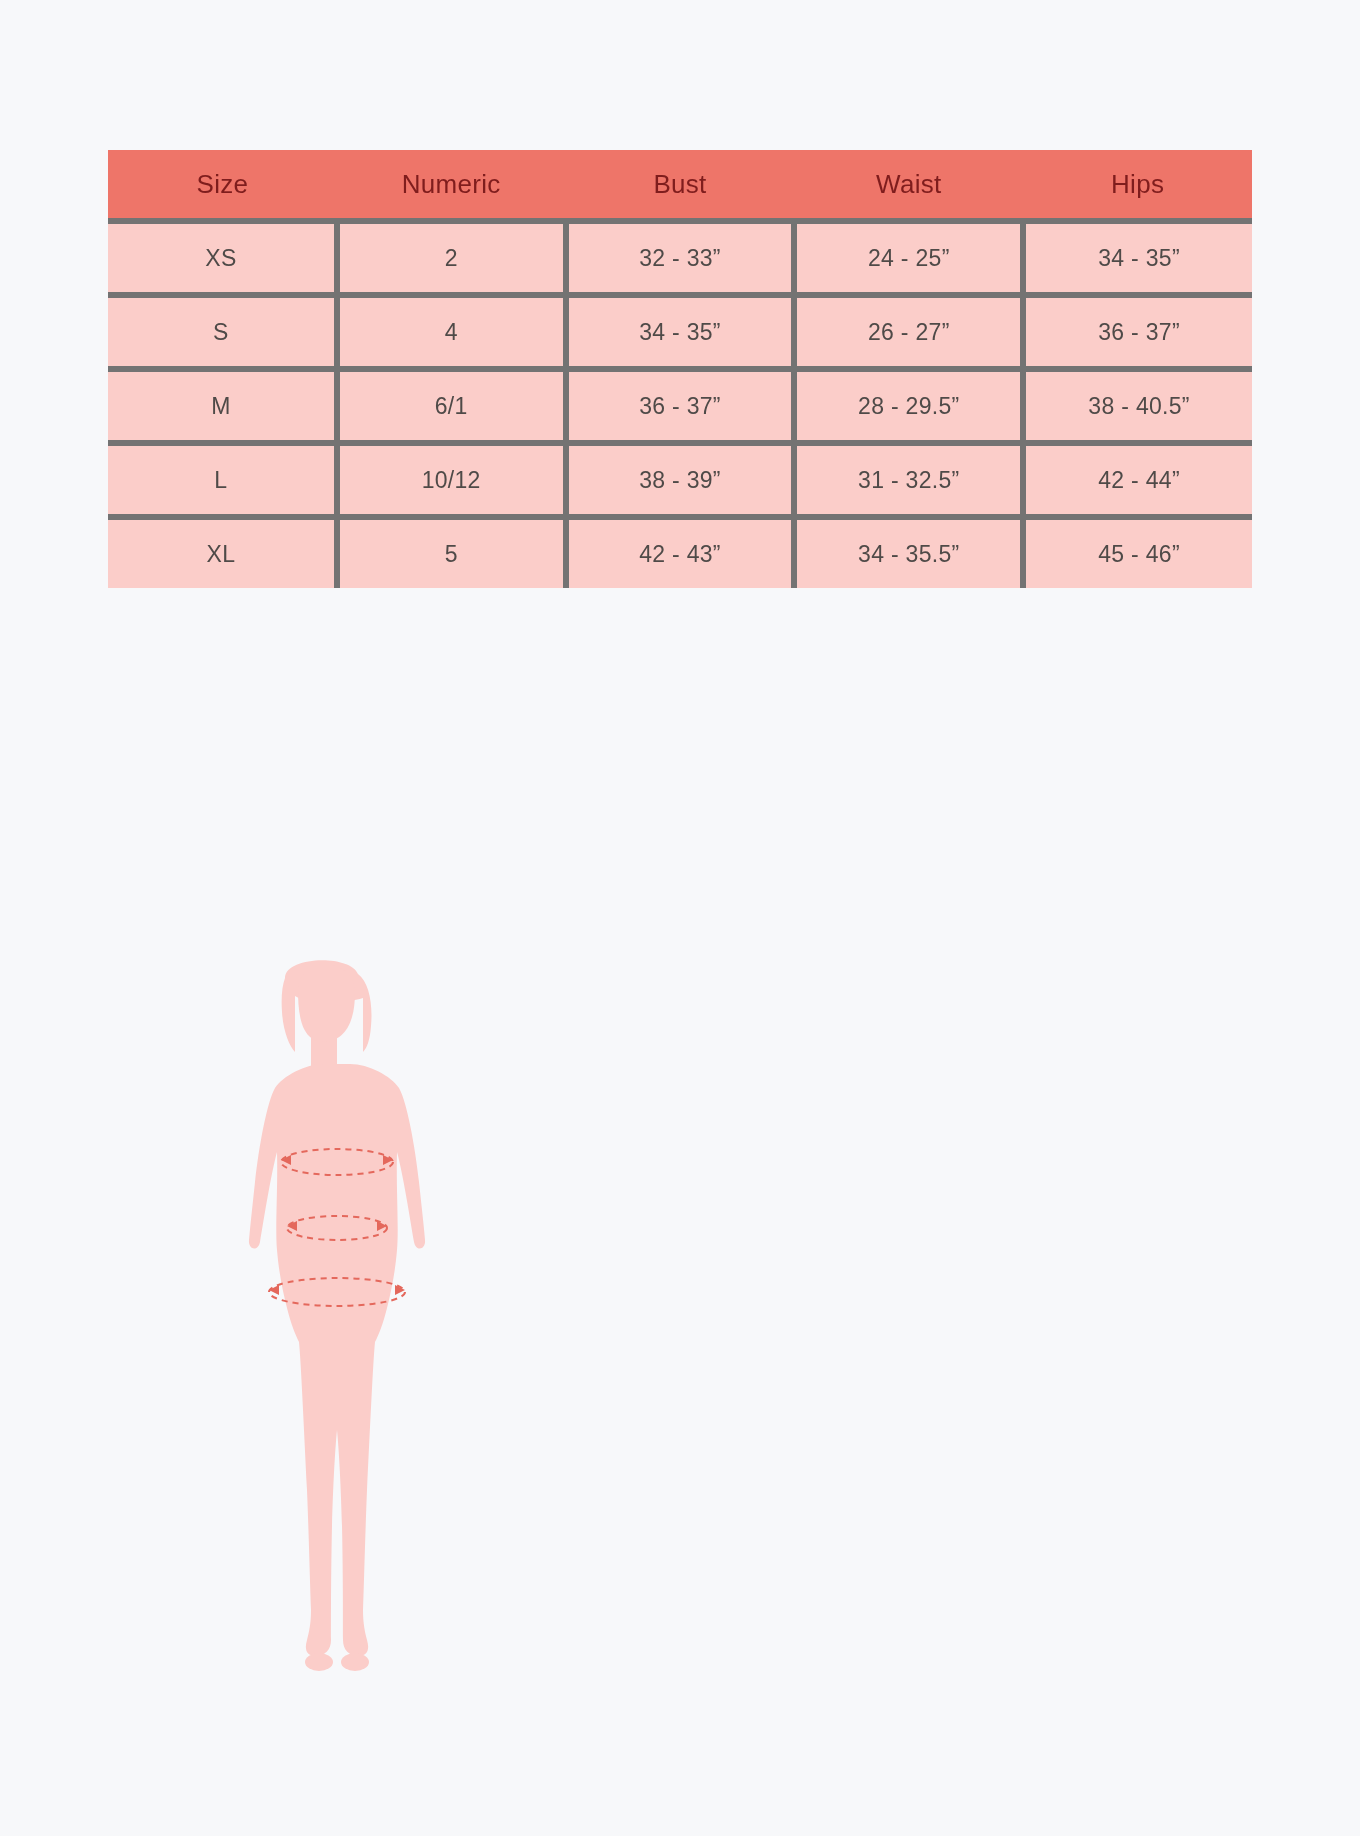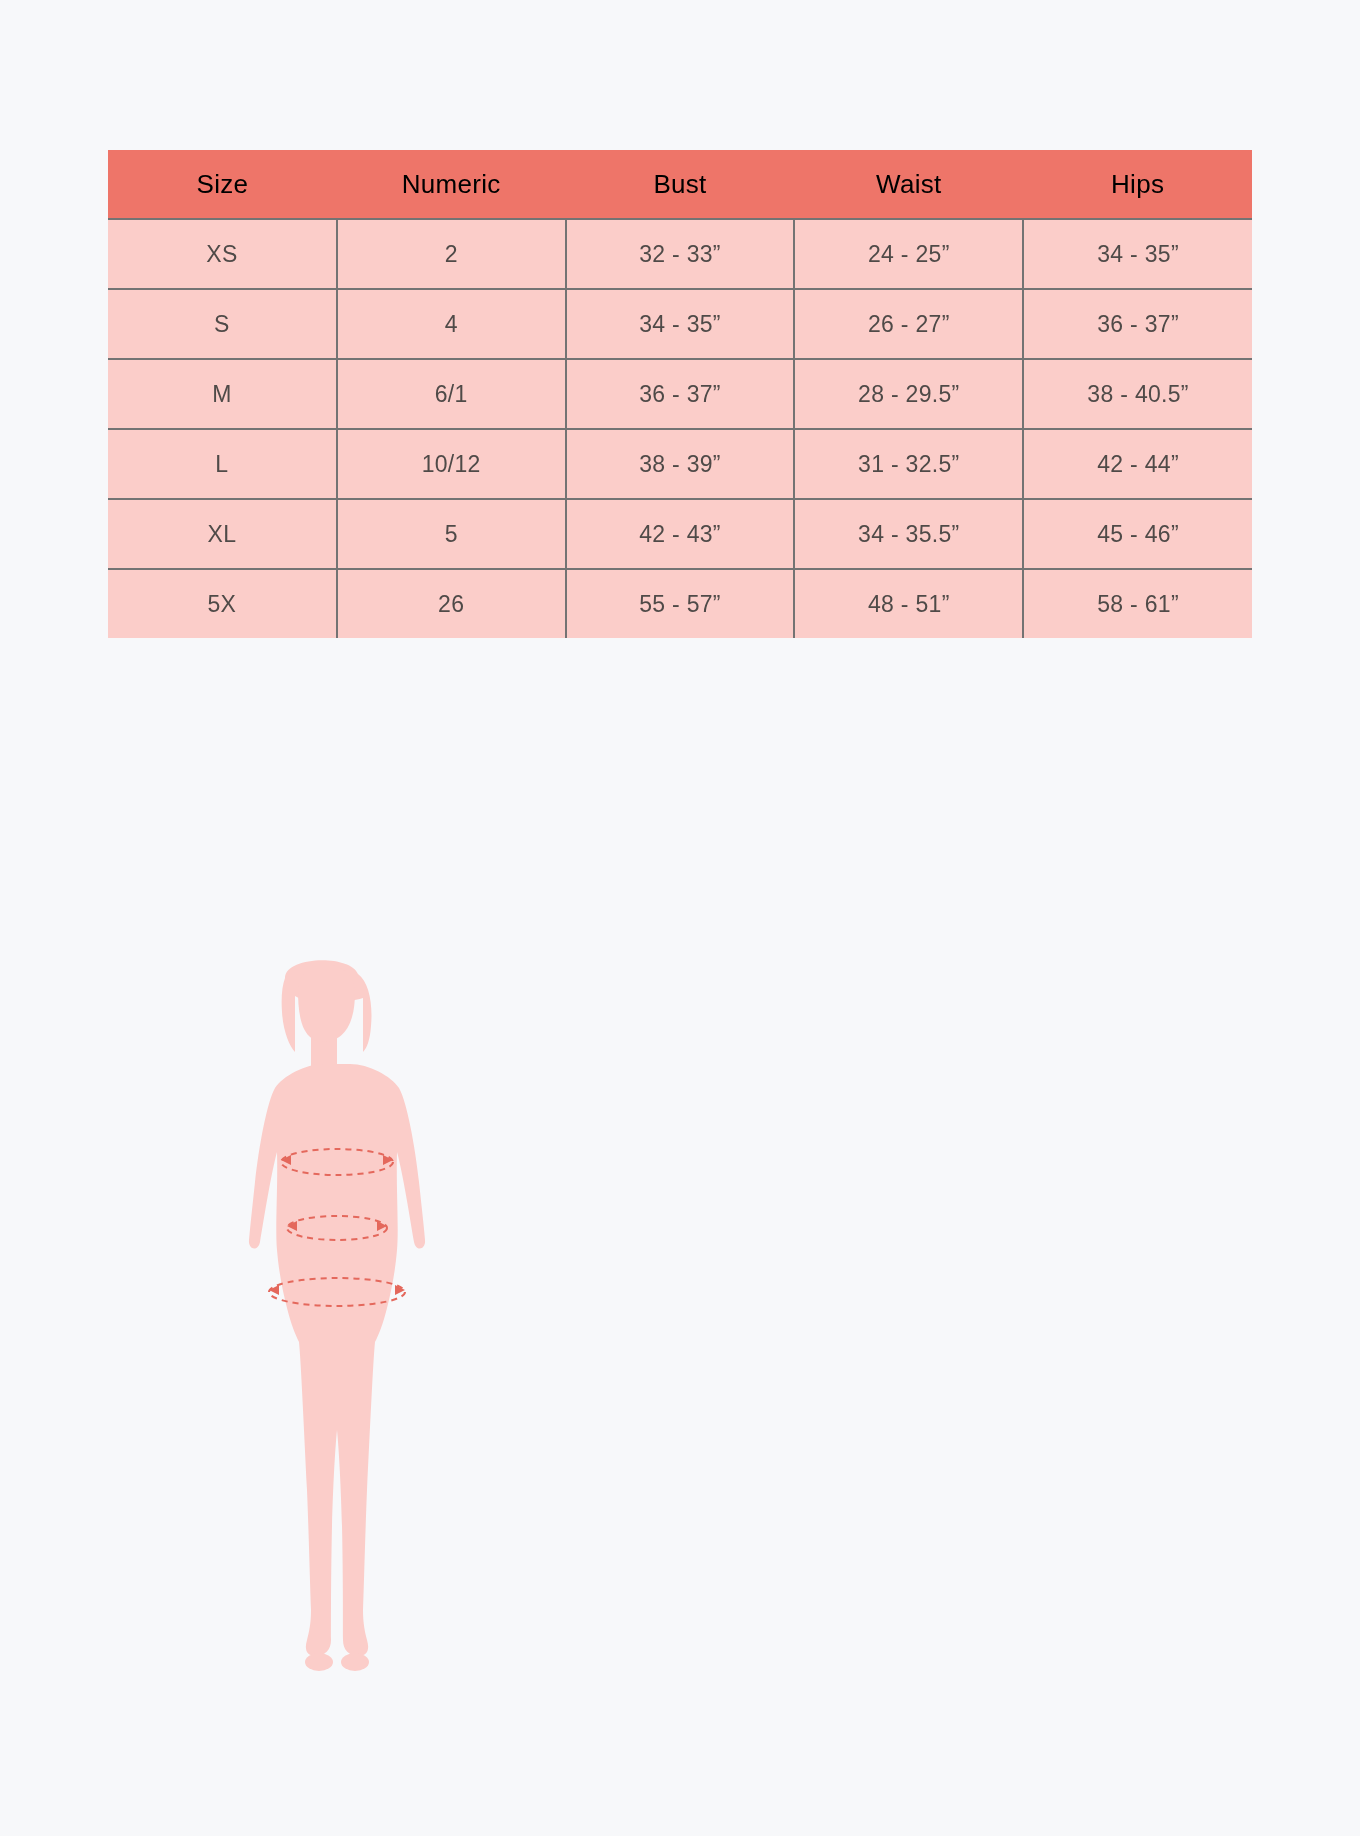--- a/index.html
+++ b/index.html
@@ -23,36 +23,36 @@
     top: 150px;
     width: 1144px;
   }
   table.size-table {
     border-collapse: collapse;
     width: 100%;
     table-layout: fixed;
   }
   table.size-table th {
     background: #ee7569;
-    color: #000000;
+    color: #7f1d1d;
     font-weight: 400;
     font-size: 26px;
     height: 66px;
     text-align: center;
     letter-spacing: 0.3px;
     border: none;
   }
   table.size-table td {
     background: #fbcdc9;
     color: #4f4a48;
     font-weight: 400;
     font-size: 23px;
     height: 66px;
     text-align: center;
-    border: 2px solid #737373;
+    border: 6px solid #737373;
     letter-spacing: 0.3px;
   }
   table.size-table tr td:first-child { border-left: none; }
   table.size-table tr td:last-child { border-right: none; }
   table.size-table tr:last-child td { border-bottom: none; }
 
   
   .figure-area {
     position: absolute;
     left: 0;
@@ -108,27 +108,20 @@
         <td>38 - 39”</td>
         <td>31 - 32.5”</td>
         <td>42 - 44”</td>
       </tr>
       <tr>
         <td>XL</td>
         <td>5</td>
         <td>42 - 43”</td>
         <td>34 - 35.5”</td>
         <td>45 - 46”</td>
-      </tr>
-      <tr>
-        <td>5X</td>
-        <td>26</td>
-        <td>55 - 57”</td>
-        <td>48 - 51”</td>
-        <td>58 - 61”</td>
       </tr>
     </tbody>
   </table>
 </div>
 
 <div class="figure-area">
   <svg class="figure-svg" width="250" height="740" viewBox="0 0 250 740">
     <g fill="#fbcdc9">
 
       <path d="M60 18 C60 -4 125 -6 133 14 C144 22 148 44 146 66 C145 80 142 88 138 92 L138 38 C120 44 82 44 70 36 L70 92 C64 86 58 70 57 52 C56 38 57 26 60 18 Z"></path>

